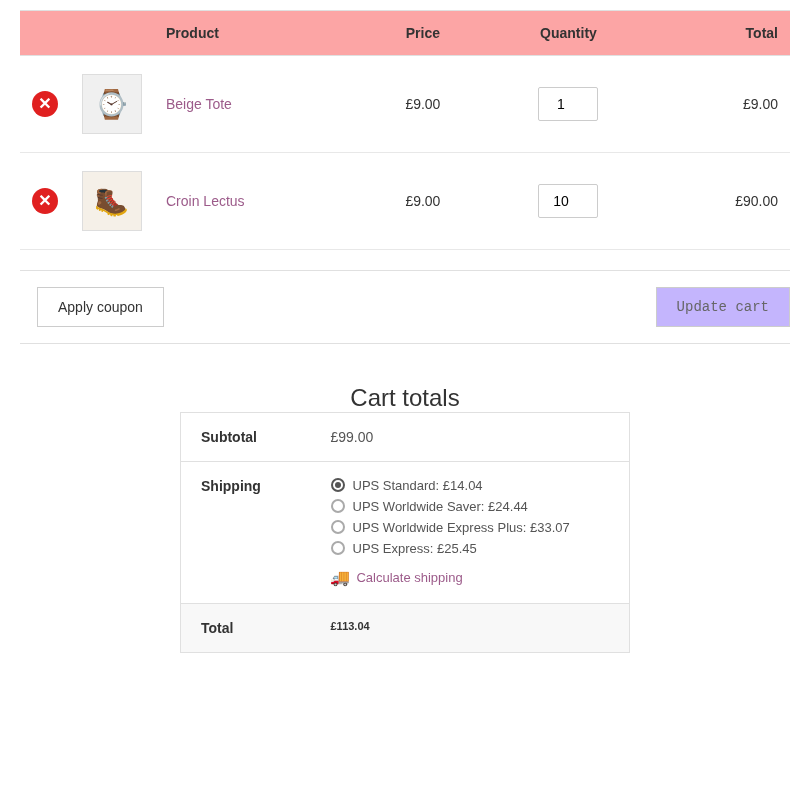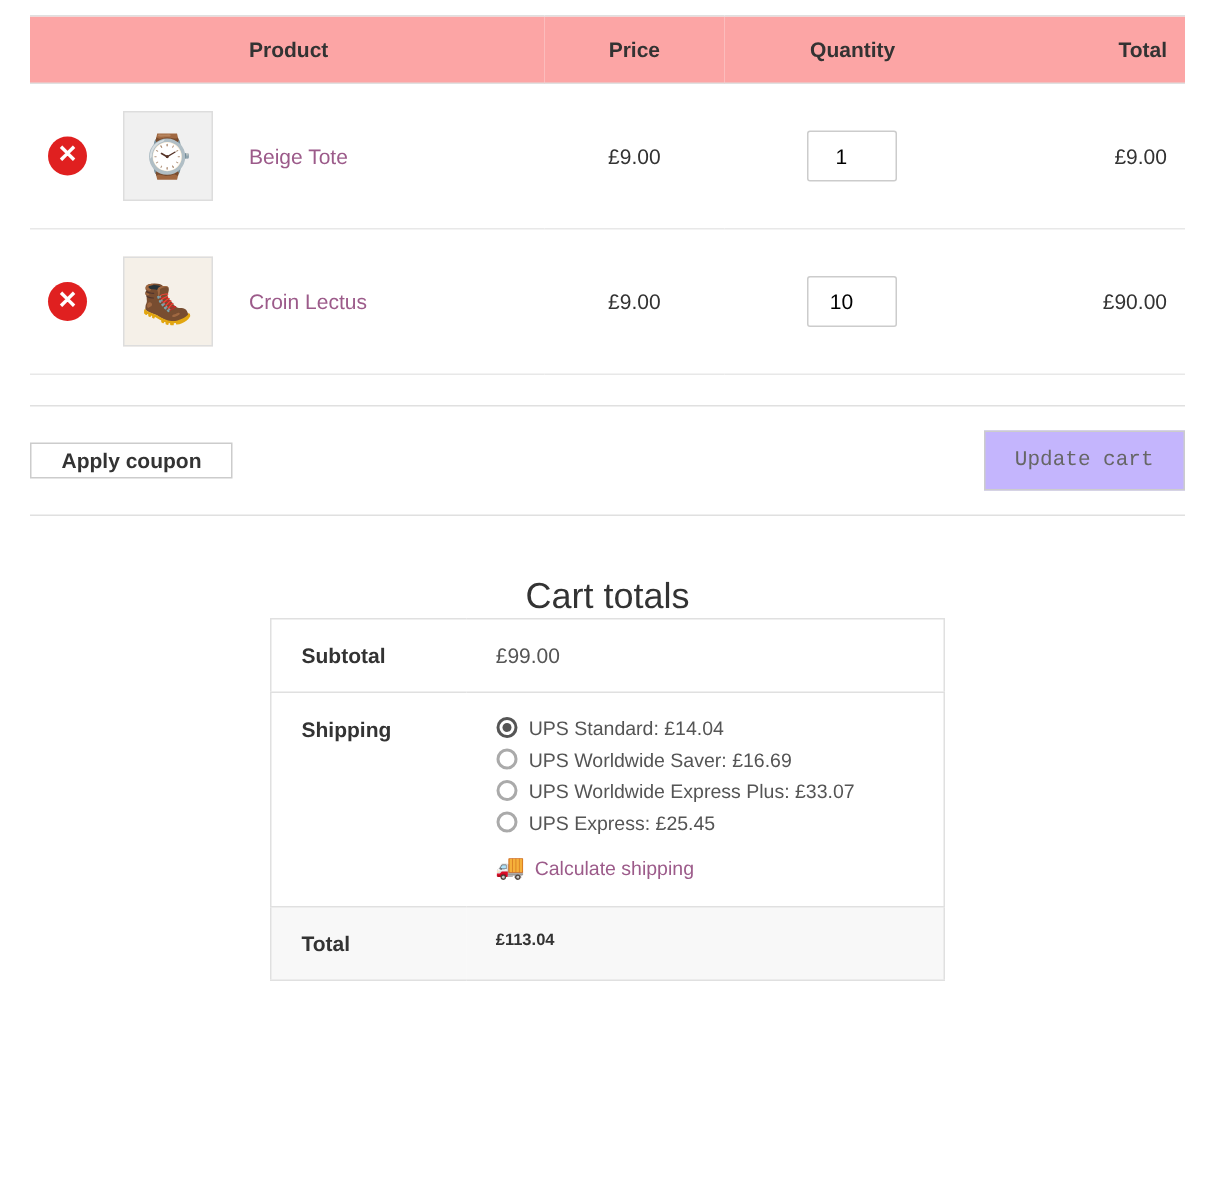--- a/index.html
+++ b/index.html
@@ -121,28 +121,29 @@
       border: 1px solid #ddd;
       border-right: none;
       padding: 0 12px;
       font-size: 13px;
       color: #999;
       background: #f9f9f9;
       outline: none;
     }
 
     .apply-coupon-btn {
-      height: 24px;
+      height: 40px;
       padding: 0 20px;
       background: #fff;
       border: 1px solid #ccc;
       font-size: 14px;
-      font-weight: 700;
+      font-weight: 400;
       color: #333;
       cursor: pointer;
+      margin-left: 17px;
     }
 
     .update-cart-btn {
       height: 40px;
       padding: 0 20px;
       background: #c4b5fd;
       border: 1px solid #ccc;
       font-size: 14px;
       color: #666;
       cursor: pointer;
@@ -323,21 +324,21 @@
       <tr>
         <td class="totals-label">Shipping</td>
         <td class="totals-value">
           <ul class="shipping-options" id="shipping-options-list">
           <li>
       <span class="radio-btn selected"></span>
       <span>UPS Standard: £14.04</span>
     </li>
                 <li>
       <span class="radio-btn "></span>
-      <span>UPS Worldwide Saver: £16.69</span>
+      <span>UPS Worldwide Saver: £24.44</span>
     </li>
                 <li>
       <span class="radio-btn "></span>
       <span>UPS Worldwide Express Plus: £33.07</span>
     </li>
                 <li>
       <span class="radio-btn "></span>
       <span>UPS Express: £25.45</span>
     </li>
               </ul>

